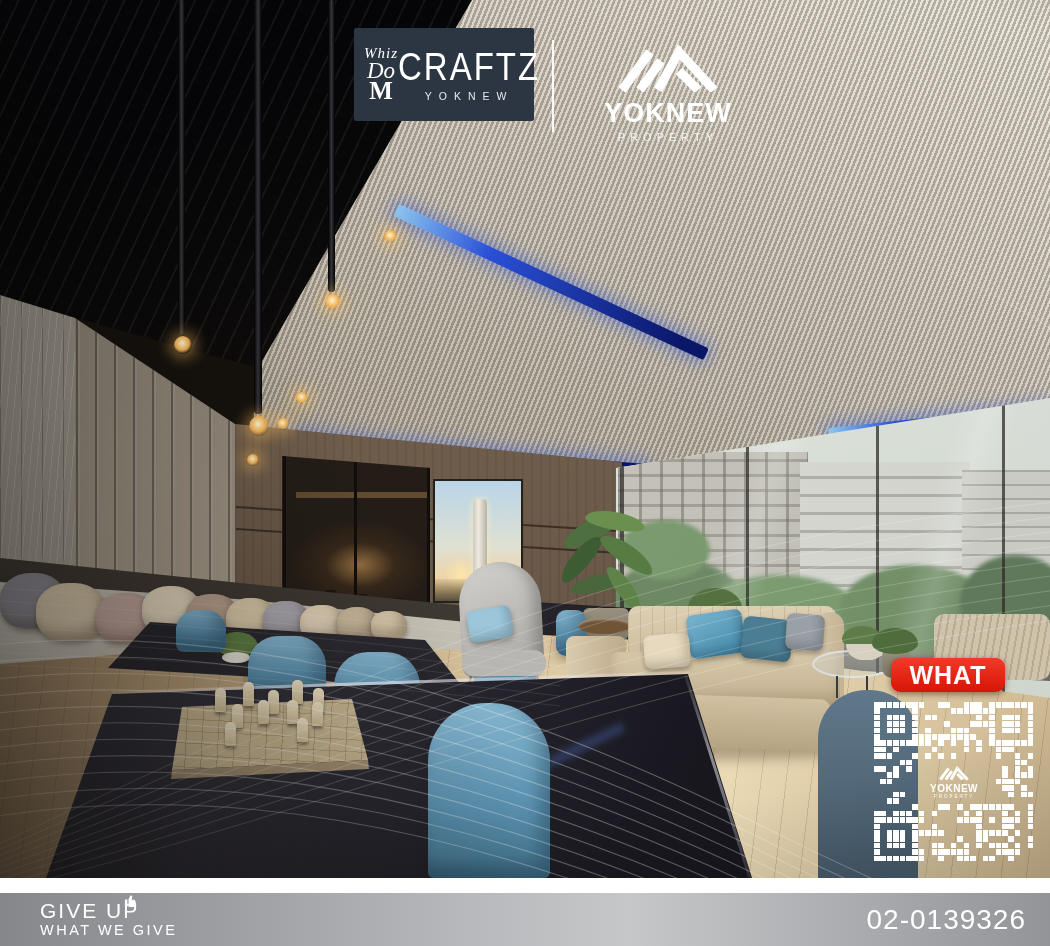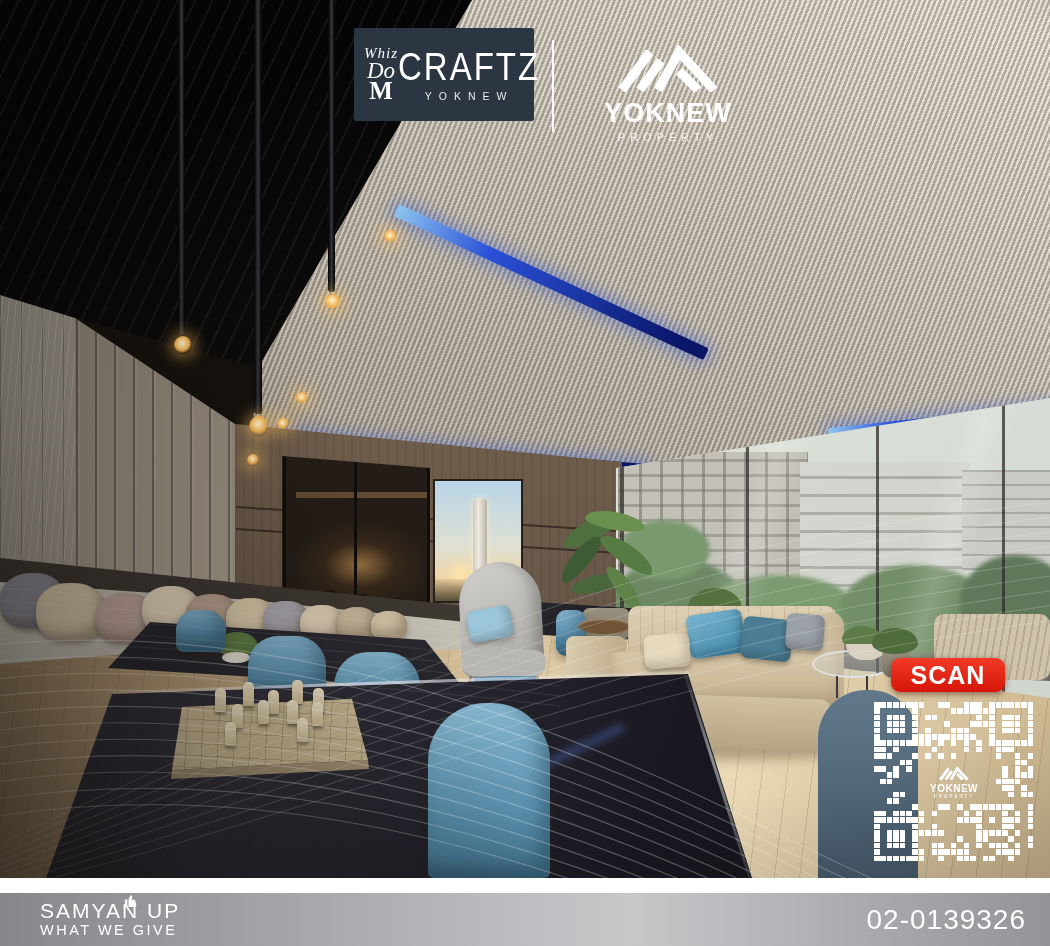--- a/index.html
+++ b/index.html
@@ -358,21 +358,21 @@
         <path d="M6 52 L34 14"></path>
           <path d="M24 52 L45 23"></path>
         <path d="M42 52 L63 14 L98 52"></path>
           <path d="M63 33 L82 52"></path>
       </g>
     </svg>
     <span class="yk-name">YOKNEW</span>
     <span class="yk-sub">PROPERTY</span>
   </div>
 
-  <div id="scan-badge">SCAN</div>
+  <div id="scan-badge">WHAT</div>
   <div id="qr">
     <div class="cell" style="left: 0px; top: 0px; width: 5.7px; height: 5.7px;"></div>
       <div class="cell" style="left: 6.4px; top: 0px; width: 5.7px; height: 5.7px;"></div>
       <div class="cell" style="left: 12.8px; top: 0px; width: 5.7px; height: 5.7px;"></div>
       <div class="cell" style="left: 19.2px; top: 0px; width: 5.7px; height: 5.7px;"></div>
       <div class="cell" style="left: 25.6px; top: 0px; width: 5.7px; height: 5.7px;"></div>
       <div class="cell" style="left: 32px; top: 0px; width: 5.7px; height: 5.7px;"></div>
       <div class="cell" style="left: 38.4px; top: 0px; width: 5.7px; height: 5.7px;"></div>
       <div class="cell" style="left: 44.8px; top: 0px; width: 5.7px; height: 5.7px;"></div>
       <div class="cell" style="left: 64px; top: 0px; width: 5.7px; height: 5.7px;"></div>
@@ -648,21 +648,21 @@
             <path d="M63 33 L82 52"></path>
         </g>
       </svg>
       <span class="qn">YOKNEW</span>
       <span class="qs">PROPERTY</span>
     </div>
   </div>
 
   <div id="footer">
     <div class="fleft">
-      <div class="f-title">SAMYAN UP</div>
+      <div class="f-title">GIVE UP</div>
       <div class="f-sub">WHAT WE GIVE</div>
       <svg class="thumb-ico" width="15" height="15" viewBox="0 0 16 16">
         <path fill="#ffffff" d="M1 7h2.6v8H1zM4.8 15h6.4c1.4 0 2.1-.9 1.9-2l-1-4.6c-.2-.8-.9-1.3-1.7-1.3H8.2l.6-3C9 2.9 7.4 2.1 6.6 3.2L4.8 6.6z"></path>
       </svg>
     </div>
     <div class="f-phone">02-0139326</div>
   </div>
 </div>
 
 </body></html>

